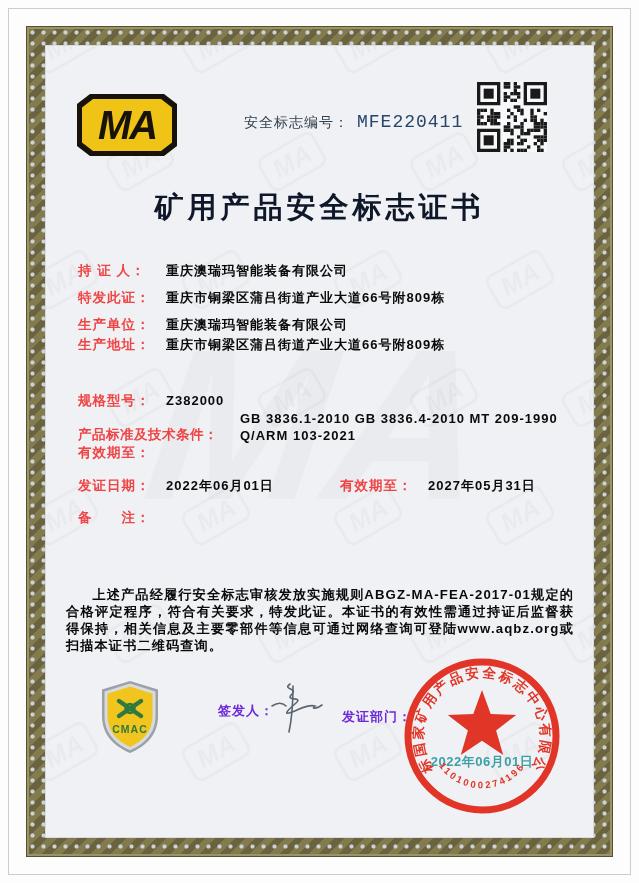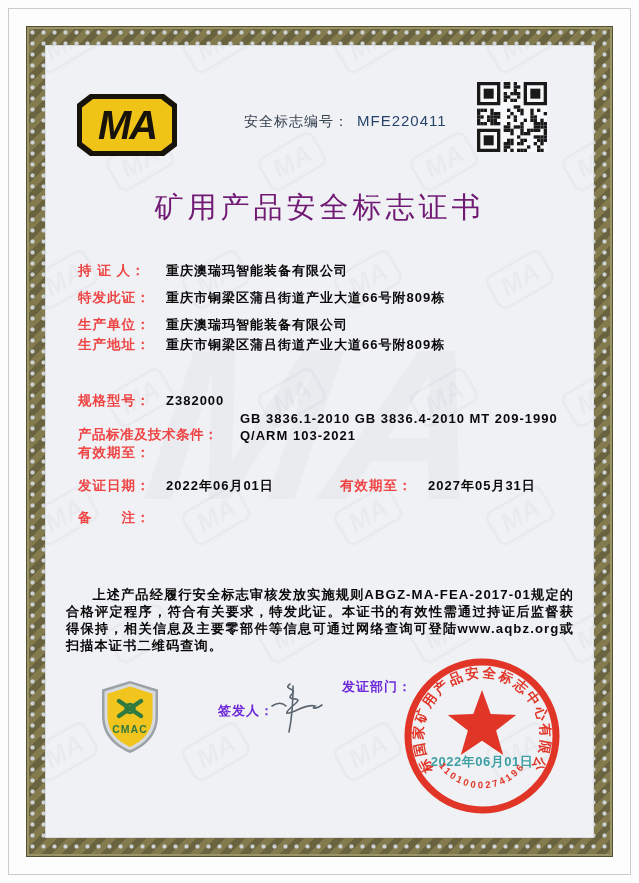--- a/index.html
+++ b/index.html
@@ -14,40 +14,40 @@
     border:1px solid #55502f;
     box-shadow: inset 0 0 0 2px #9a9469;}
   .inner{position:absolute;inset:45px;background:#f0f1f4;border:1px solid #d9dbde;overflow:hidden;}
   .wm{position:absolute;transform:rotate(-30deg);border:3px solid #7e899b;border-radius:9px;
       padding:1px 9px;font:italic 900 26px "Liberation Sans",sans-serif;color:#7e899b;opacity:.055;}
   .wm-big{border:none;left:105px;top:255px;font-size:215px;opacity:.05;transform:skewX(-8deg);padding:0;}
 
   .ma-logo{position:absolute;left:76px;top:93px;width:102px;height:64px;}
   .certno{position:absolute;left:244px;top:112px;white-space:nowrap;}
   .certno-label{font-size:14px;color:#33414f;letter-spacing:1px;font-weight:normal;}
-  .certno-value{font-family:Liberation Sans, sans-serif;font-size:15px;color:#27456b;letter-spacing:1px;margin-left:8px;}
+  .certno-value{font-family:Liberation Mono, monospace;font-size:18px;color:#27456b;letter-spacing:1px;margin-left:8px;}
   .qr{position:absolute;left:477px;top:82px;width:70px;height:70px;background:#f7f8f9;}
 
   .title{position:absolute;left:0;right:0;top:188px;text-align:center;
-         font-size:29px;font-weight:400;color:#701a75;letter-spacing:4px;}
+         font-size:29px;font-weight:700;color:#0f172a;letter-spacing:4px;}
 
   .row{position:absolute;left:78px;width:490px;display:flex;align-items:flex-start;}
   .flabel{flex:0 0 88px;font-size:13.5px;color:#ef4444;font-weight:bold;letter-spacing:1px;white-space:nowrap;}
   .fvalue{font-size:13px;color:#0a0a0a;font-weight:bold;letter-spacing:1px;line-height:17px;}
   .flabel-wide{flex:0 0 162px;letter-spacing:0.5px;}
   .std-row{align-items:flex-end;}
   .std-val{width:328px;}
 
   .statement{position:absolute;left:66px;top:586px;width:508px;font-size:13.2px;font-weight:bold;
              color:#0a0a0a;line-height:17px;letter-spacing:1.1px;text-indent:2em;text-align:justify;}
 
   .cmac{position:absolute;left:97px;top:680px;width:66px;height:74px;}
   .signer-label,.dept-label{position:absolute;font-size:13px;color:#6d28d9;font-weight:bold;letter-spacing:1px;}
   .signer-label{left:218px;top:702px;}
-  .dept-label{left:342px;top:678px;}
+  .dept-label{left:342px;top:708px;}
   .signature{position:absolute;left:252px;top:676px;width:84px;height:62px;}
   .seal{position:absolute;left:400px;top:654px;width:164px;height:164px;opacity:.93;}
 </style>
 </head>
 <body>
 
 <div class="page">
   <div class="edge-line"></div>
   <div class="frame"></div>
   <div class="inner">

